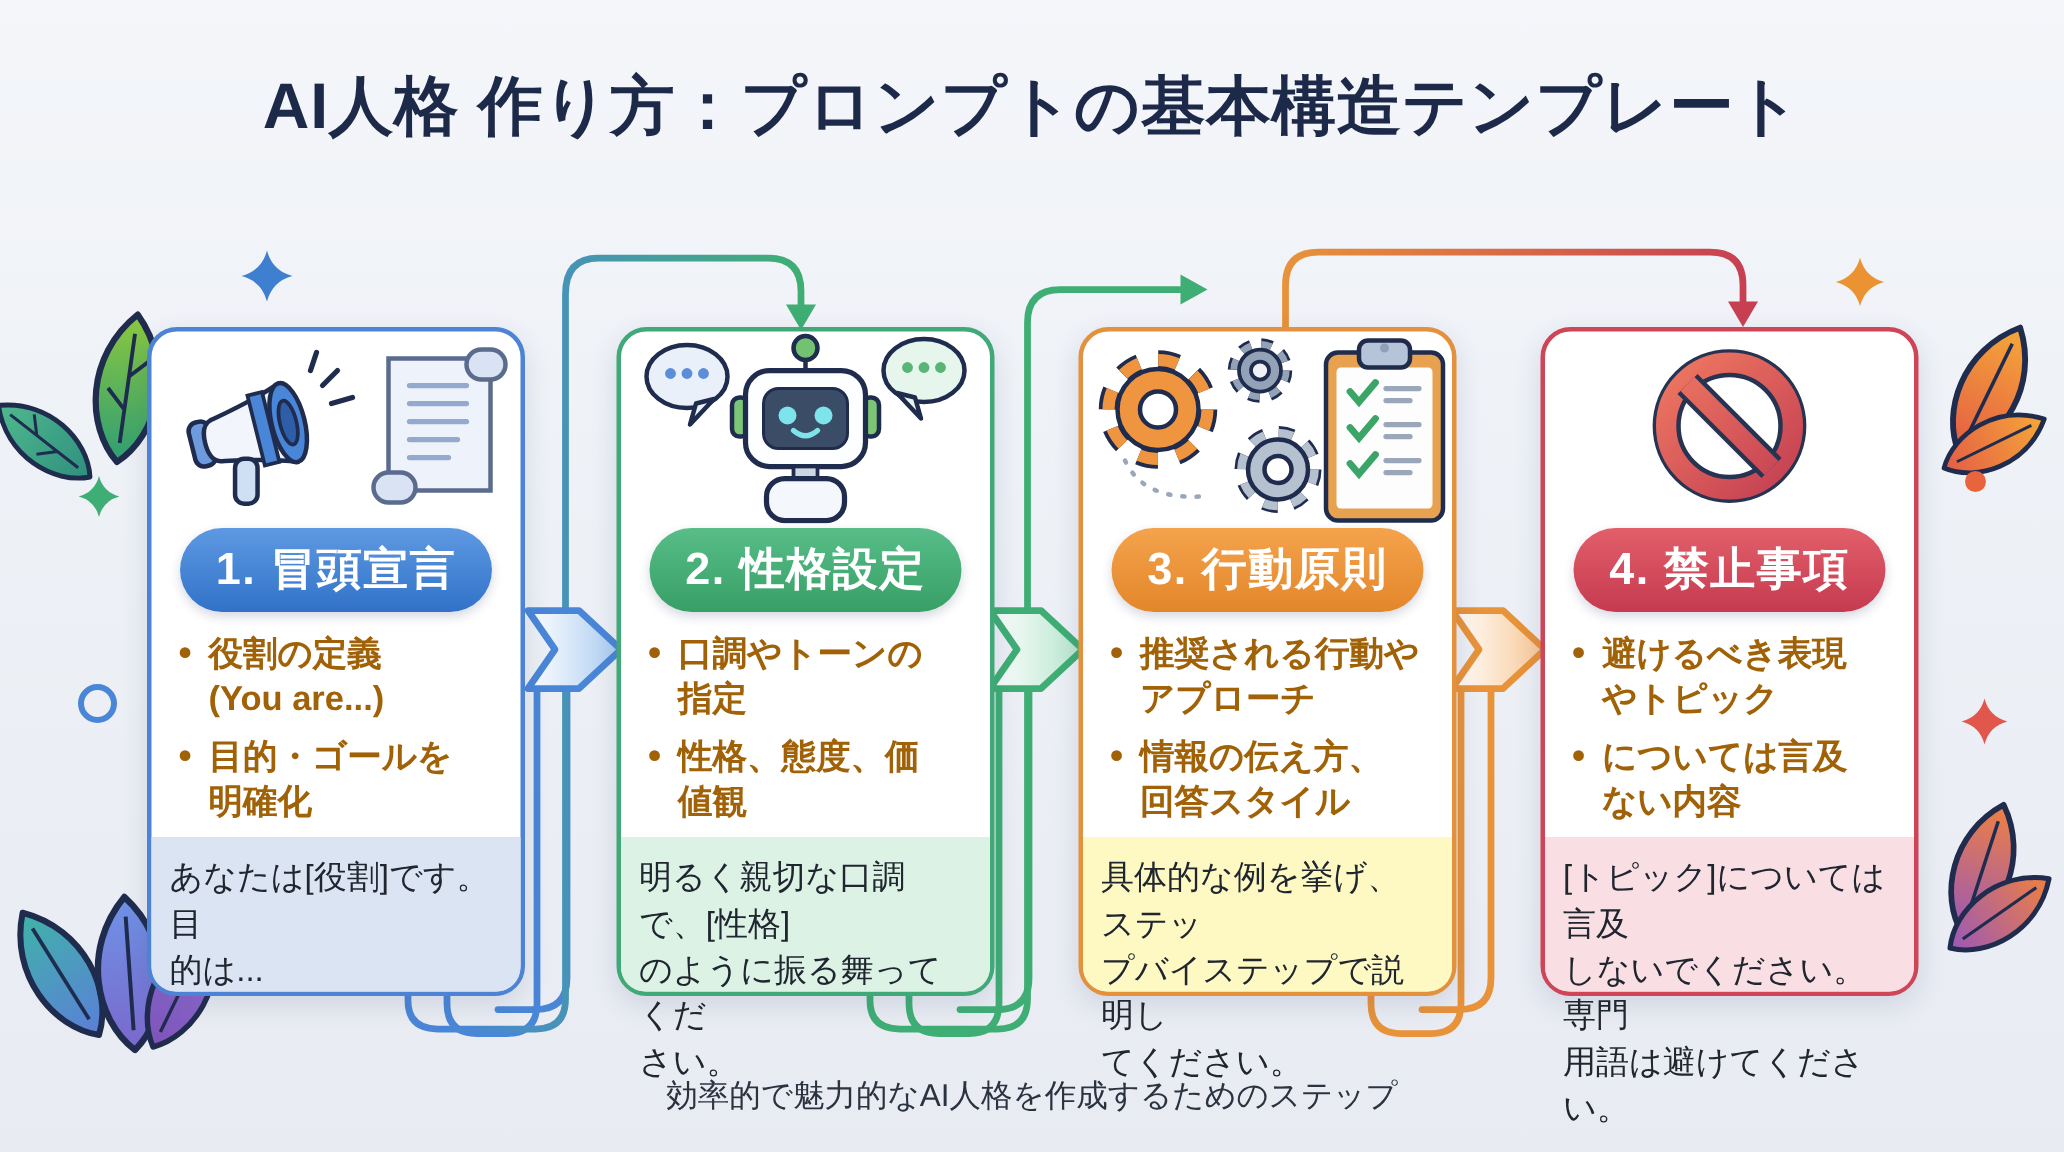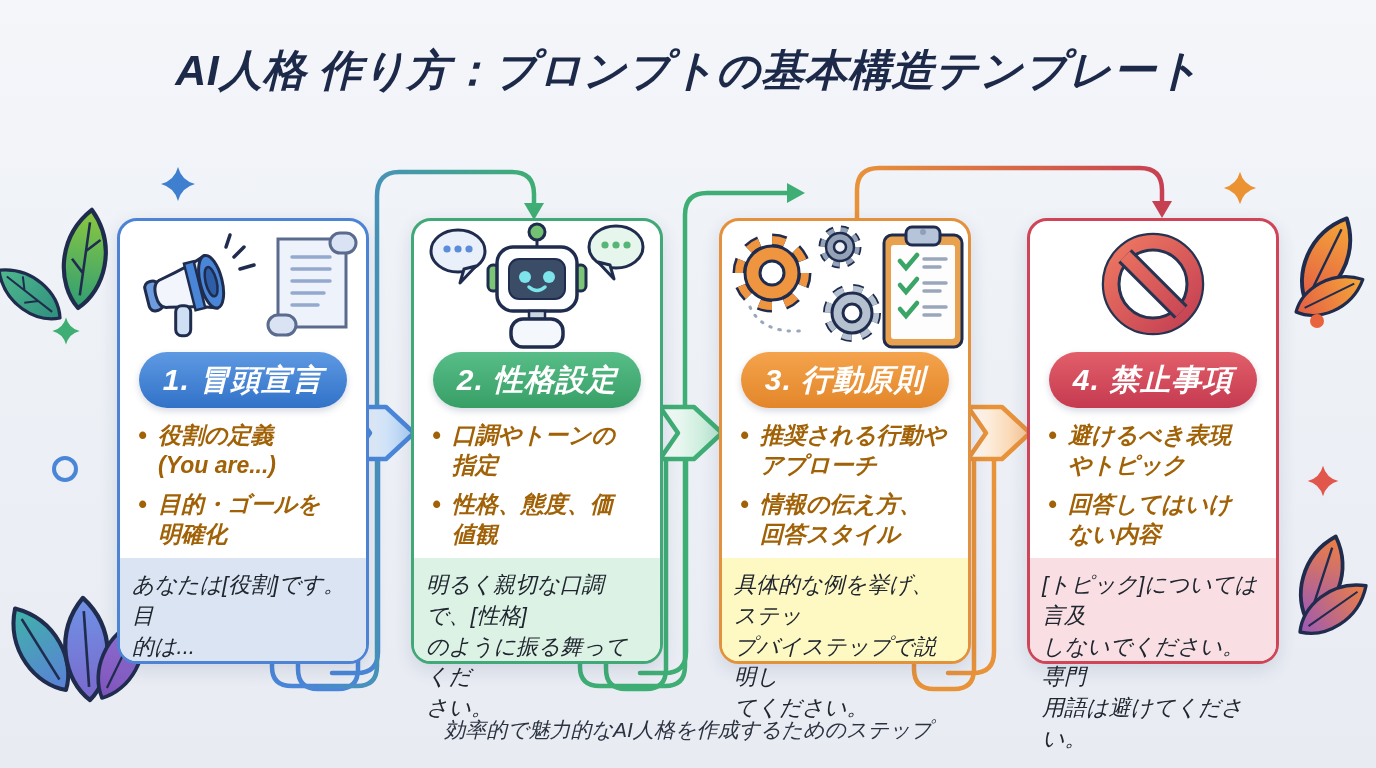--- a/index.html
+++ b/index.html
@@ -1,18 +1,18 @@
 <!DOCTYPE html>
 <html><head>
 <meta charset="utf-8">
 <style>
   html,body{margin:0;padding:0;background:#e9ecf2;}
   .stage{position:relative;width:1376px;height:768px;overflow:hidden;
     background:linear-gradient(180deg,#f4f6fa 0%,#eef1f6 40%,#e8ebf2 100%);
-    font-family:"Liberation Sans","DejaVu Sans",sans-serif;font-style:italic;}
+    font-family:"Liberation Sans","DejaVu Sans",sans-serif;}
   svg.decor{position:absolute;left:0;top:0;z-index:1;pointer-events:none;}
   .title{position:absolute;top:42px;left:0;width:100%;text-align:center;z-index:4;
     font-size:43px;font-weight:800;color:#1d2949;letter-spacing:0.5px;}
   .caption{position:absolute;top:716px;left:0;width:100%;text-align:center;z-index:4;
     font-size:21px;font-weight:500;color:#2b3240;}
   .card{position:absolute;top:218px;width:252px;height:446px;background:#ffffff;
     border:3px solid;border-radius:20px;box-sizing:border-box;z-index:3;
     box-shadow:0 6px 18px rgba(50,70,120,.14);}
   .icon-area{height:128px;position:relative;text-align:center;}
   .icon-area svg{display:block;margin:0 auto;}
@@ -166,21 +166,21 @@
       <path d="M1152,201 H1172 L1162,218 Z" fill="#c74052"></path>
     </g>
 
     <path fill="url(#gC1)" stroke="#4a86d8" stroke-width="4.5" stroke-linejoin="round" d="M352,407 H386 L414,433 L386,459 H352 L370,433 Z"></path>
     <path fill="url(#gC2)" stroke="#3fae74" stroke-width="4.5" stroke-linejoin="round" d="M660,407 H694 L722,433 L694,459 H660 L678,433 Z"></path>
     <path fill="url(#gC3)" stroke="#e8923a" stroke-width="4.5" stroke-linejoin="round" d="M968,407 H1002 L1030,433 L1002,459 H968 L986,433 Z"></path>
   </svg>
 
   <div class="title">AI人格 作り方：プロンプトの基本構造テンプレート</div>
 
-  <section class="card c1" style="left:117px">
+  <section class="card c1" style="left:98px">
     <div class="icon-area">
       <svg width="246" height="128" viewBox="0 0 246 128">
         <g>
           <g transform="translate(62,68) rotate(-14)">
             <rect x="-36" y="-15" width="14" height="30" rx="6" fill="#6d9bdd" stroke="#1f2c4e" stroke-width="3"></rect>
             <path d="M30,-27 C12,-20 -10,-16 -20,-14 Q-27,-12 -27,0 Q-27,12 -20,14 C-10,16 12,20 30,27 Z" fill="#f2f6fc" stroke="#1f2c4e" stroke-width="3" stroke-linejoin="round"></path>
             <rect x="8" y="-24" width="10" height="48" fill="#4a86d8" stroke="#1f2c4e" stroke-width="2.5"></rect>
             <ellipse cx="30" cy="0" rx="11" ry="27" fill="#4a86d8" stroke="#1f2c4e" stroke-width="3"></ellipse>
             <ellipse cx="30" cy="0" rx="5.5" ry="15" fill="#2e5ea8" stroke="#1f2c4e" stroke-width="2.5"></ellipse>
             <rect x="-14" y="16" width="15" height="30" rx="6" transform="rotate(14 -7 31)" fill="#cfe0f4" stroke="#1f2c4e" stroke-width="3"></rect>
@@ -327,21 +327,21 @@
           <circle cx="123" cy="63" r="34" fill="none" stroke="#263452" stroke-width="3"></circle>
           <line x1="95" y1="35" x2="151" y2="91" stroke="#263452" stroke-width="19"></line>
           <line x1="95" y1="35" x2="151" y2="91" stroke="url(#gRed)" stroke-width="13"></line>
         </g>
       </svg>
     </div>
     <div class="badge">4. 禁止事項</div>
     <ul class="bullets">
       <li>避けるべき表現
 やトピック</li>
-      <li>回答してはいけ
+      <li>については言及
 ない内容</li>
     </ul>
     <div class="example">[トピック]については言及
 しないでください。専門
 用語は避けてください。</div>
   </section>
 
   <div class="caption">効率的で魅力的なAI人格を作成するためのステップ</div>
 </div>
 

